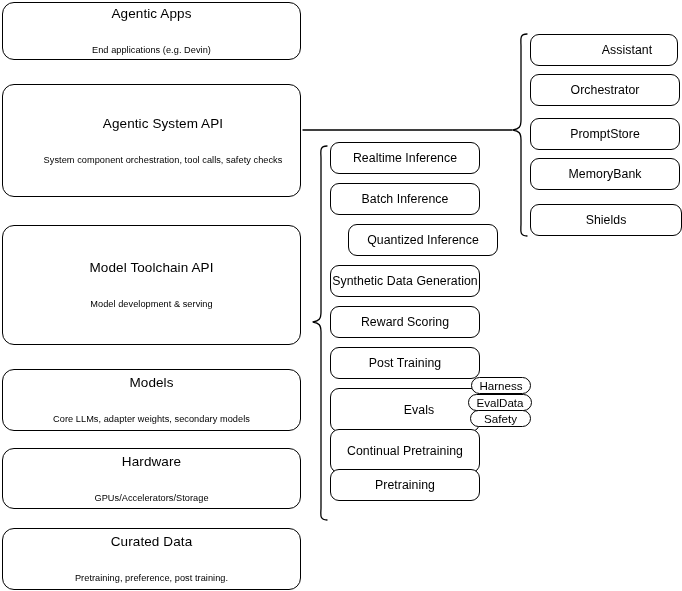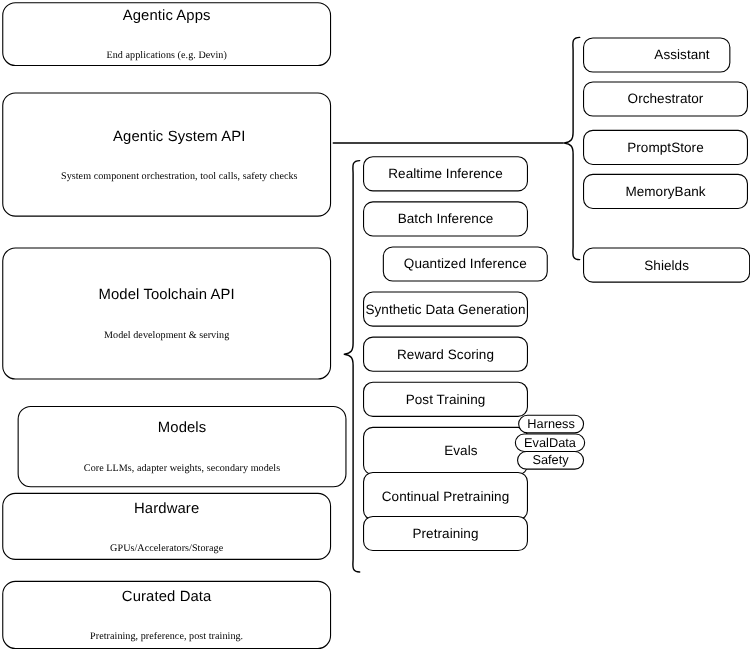--- a/index.html
+++ b/index.html
@@ -37,21 +37,20 @@
   .layer .title {
     font-size: 13.5px;
     line-height: 17px;
     letter-spacing: 0.1px;
   }
   .layer .subtitle {
     font-size: 9.2px;
     line-height: 13px;
     margin-top: 2px;
     letter-spacing: 0.05px;
-    font-family: Liberation Serif, serif;
   }
 
   
   .chip {
     font-size: 12.3px;
     line-height: 16px;
     border-radius: 9px;
     letter-spacing: 0.05px;
   }
 
@@ -124,21 +123,21 @@
   <div class="box layer" style="left:2px; top:84px; width:299px; height:113px;padding-left:23px;">
     <div class="title">Agentic System API</div>
     <div class="subtitle">System component orchestration, tool calls, safety checks</div>
   </div>
 
   <div class="box layer" style="left:2px; top:225px; width:299px; height:120px;">
     <div class="title">Model Toolchain API</div>
     <div class="subtitle">Model development &amp; serving</div>
   </div>
 
-  <div class="box layer" style="left:16px; top:369px; width:299px; height:74px;text-align:right;">
+  <div class="box layer" style="left:2px; top:369px; width:299px; height:62px;text-align:right;">
     <div class="title">Models</div>
     <div class="subtitle">Core LLMs, adapter weights, secondary models</div>
   </div>
 
   <div class="box layer" style="left:2px; top:448px; width:299px; height:61px;">
     <div class="title">Hardware</div>
     <div class="subtitle">GPUs/Accelerators/Storage</div>
   </div>
 
   <div class="box layer" style="left:2px; top:528px; width:299px; height:62px;">
@@ -187,33 +186,33 @@
   </div>
 
   <div class="pill" style="left:468px; top:394px; width:64px; height:17px;">
     <span>EvalData</span>
   </div>
 
   <div class="pill" style="left:470px; top:410px; width:61px; height:17px;">
     <span>Safety</span>
   </div>
 
-  <div class="box chip" style="left:530px; top:34px; width:134px; height:32px; z-index:4;padding-left:46px;">
+  <div class="box chip" style="left:530px; top:34px; width:148px; height:32px; z-index:4;padding-left:46px;">
     <span>Assistant</span>
   </div>
 
   <div class="box chip" style="left:530px; top:74px; width:150px; height:32px; z-index:4;">
     <span>Orchestrator</span>
   </div>
 
   <div class="box chip" style="left:530px; top:118px; width:150px; height:32px; z-index:4;">
     <span>PromptStore</span>
   </div>
 
   <div class="box chip" style="left:530px; top:158px; width:150px; height:32px; z-index:4;">
     <span>MemoryBank</span>
   </div>
 
-  <div class="box chip" style="left:530px; top:204px; width:152px; height:32px; z-index:4;margin-top:21px;">
+  <div class="box chip" style="left:530px; top:204px; width:152px; height:32px; z-index:4;">
     <span>Shields</span>
   </div>
 
 </div>
 
 </body></html>

